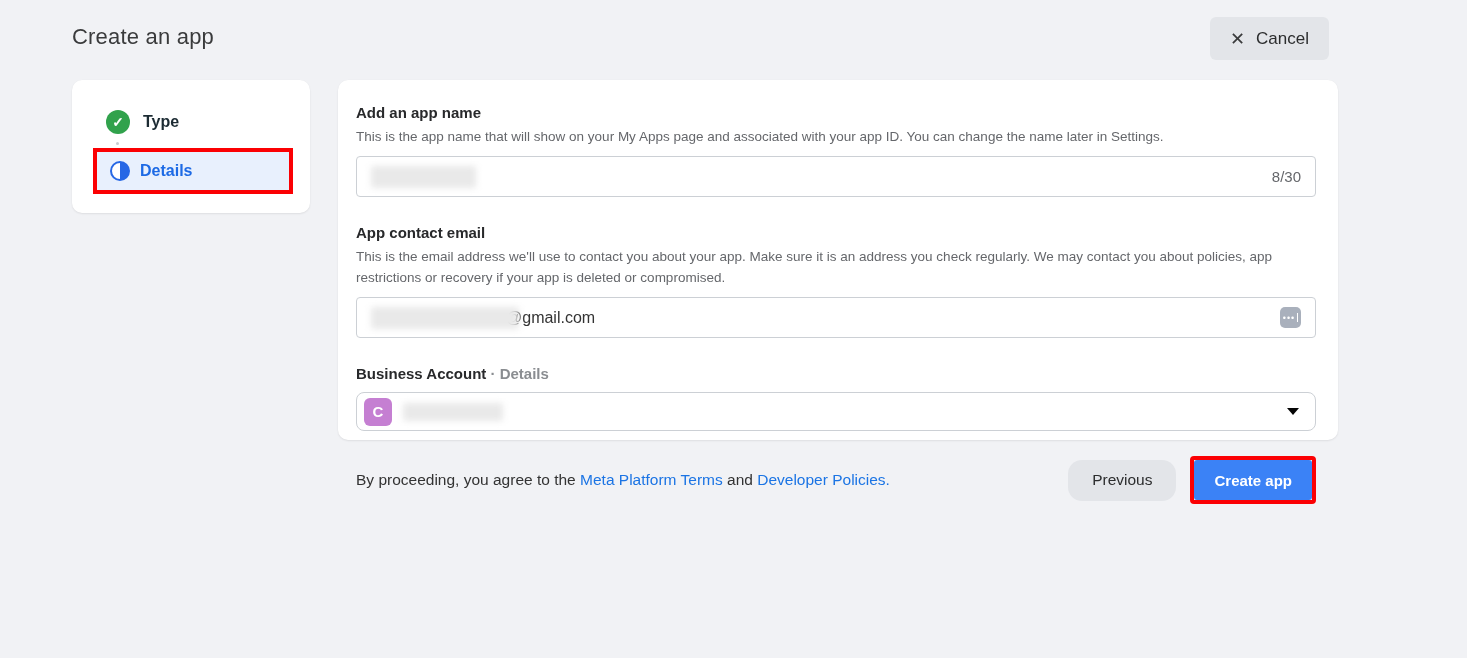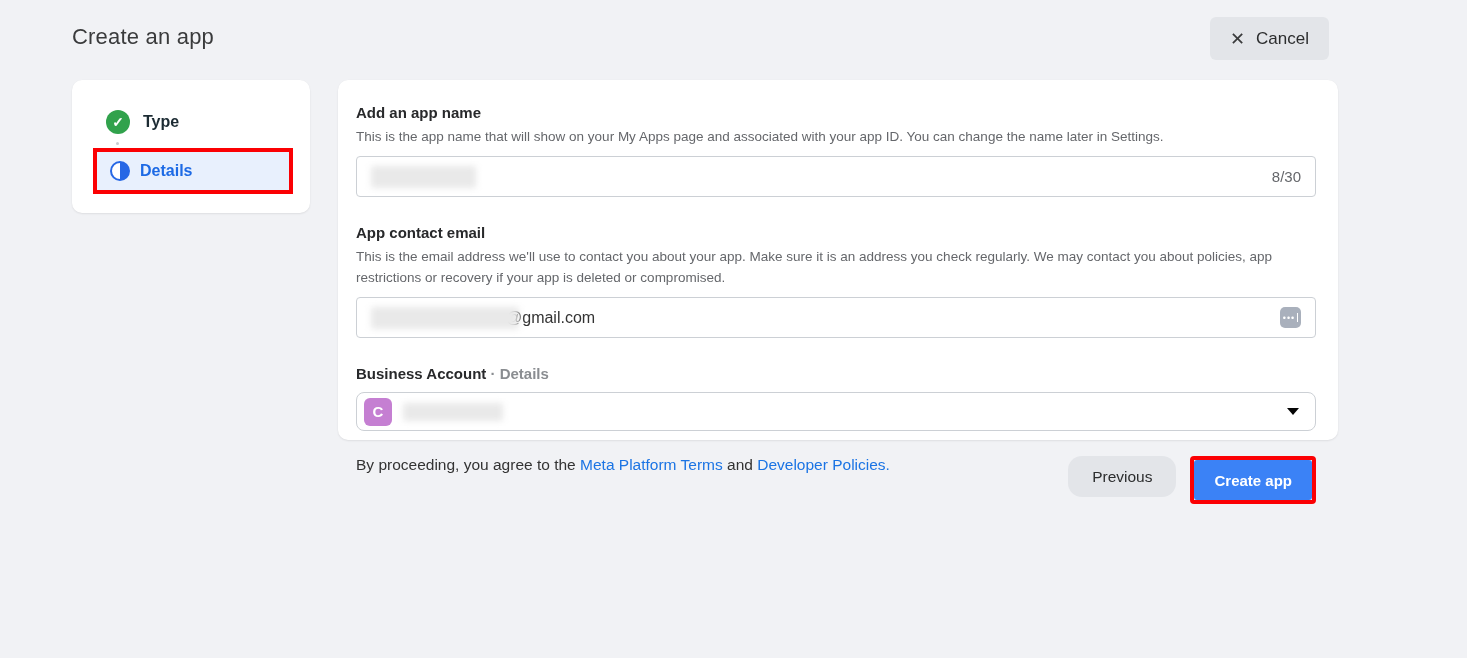--- a/index.html
+++ b/index.html
@@ -90,21 +90,21 @@
     width:28px; height:28px; border-radius:6px; background:#c57fd2;
     display:flex; align-items:center; justify-content:center;
     color:#fff; font-size:15px; font-weight:700;
   }
   .caret-down {
     margin-left:auto; width:0; height:0;
     border-left:6px solid transparent; border-right:6px solid transparent;
     border-top:7px solid #050505;
   }
 
-  .footer-row { margin-top:25px; display:flex; align-items:flex-start; width:960px; }
+  .footer-row { margin-top:25px; display:flex; align-items:center; width:960px; }
   .terms { font-size:15.5px; color:#333; }
   .terms span { white-space:pre-wrap; }
   .terms a { color:#1b74e4; text-decoration:none; cursor:pointer; }
   .previous-button {
     margin-left:auto; height:41px; padding:0 24px; border:none; cursor:pointer;
     background:#e3e5e9; border-radius:14px; font-size:15.5px; color:#2c2d2e;
     font-family:"Liberation Sans", sans-serif; display:flex; align-items:center;
   }
   .create-annotation { margin-left:14px; border:4px solid #fb0003; border-radius:4px; }
   .create-button {

